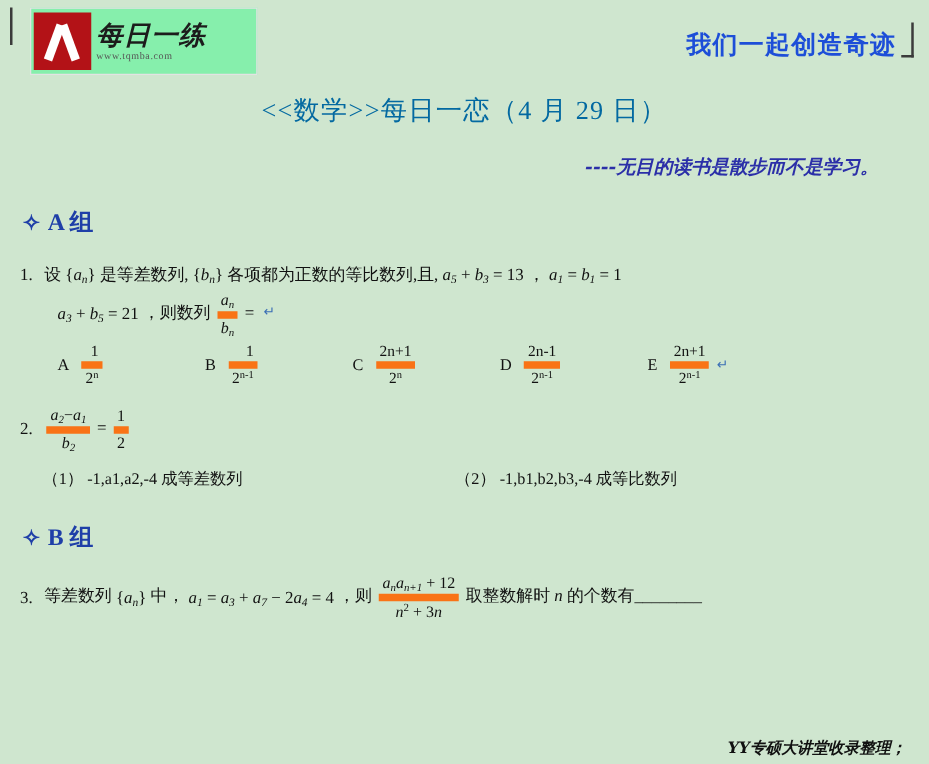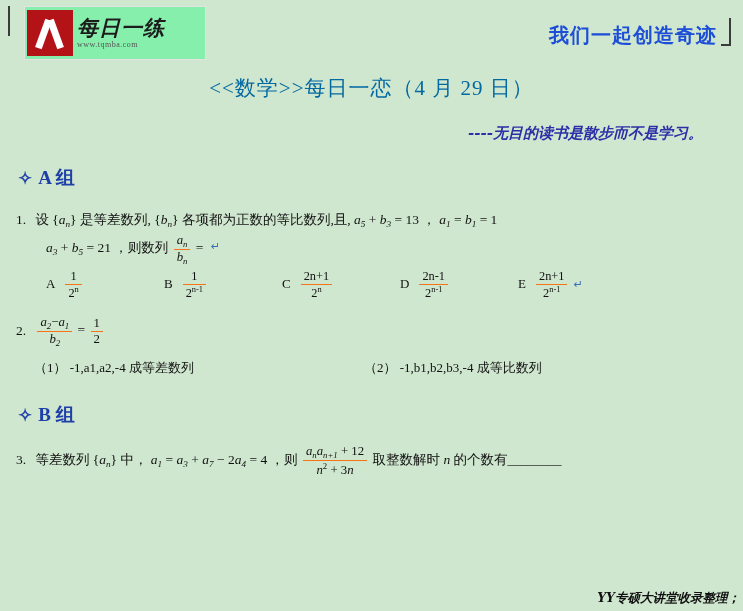--- a/index.html
+++ b/index.html
@@ -185,38 +185,39 @@
     display: inline-block;
     vertical-align: middle;
     text-align: center;
     font-size: 0.95em;
     line-height: 1.15;
     margin: 0 2px;
   }
   .frac .n {
     display: block;
     padding: 0 3px;
-    border-bottom: 1px solid #f97316;
+    border-bottom: 6px solid #f97316;
+    text-align: right;
   }
   .frac .d {
     display: block;
     padding: 0 3px;
     text-align: center;
   }
   .pilcrow {
     color: #3b6fb5;
     font-size: 11px;
     margin-left: 4px;
     vertical-align: 2px;
   }
 
   
   .footer {
     position: absolute;
-    right: 3px;
+    right: 18px;
     bottom: 4px;
     font-size: 12.5px;
     font-weight: bold;
     font-style: italic;
     color: #111;
     font-family: "DejaVu Serif", serif;
   }
 </style>
 </head>
 <body>

